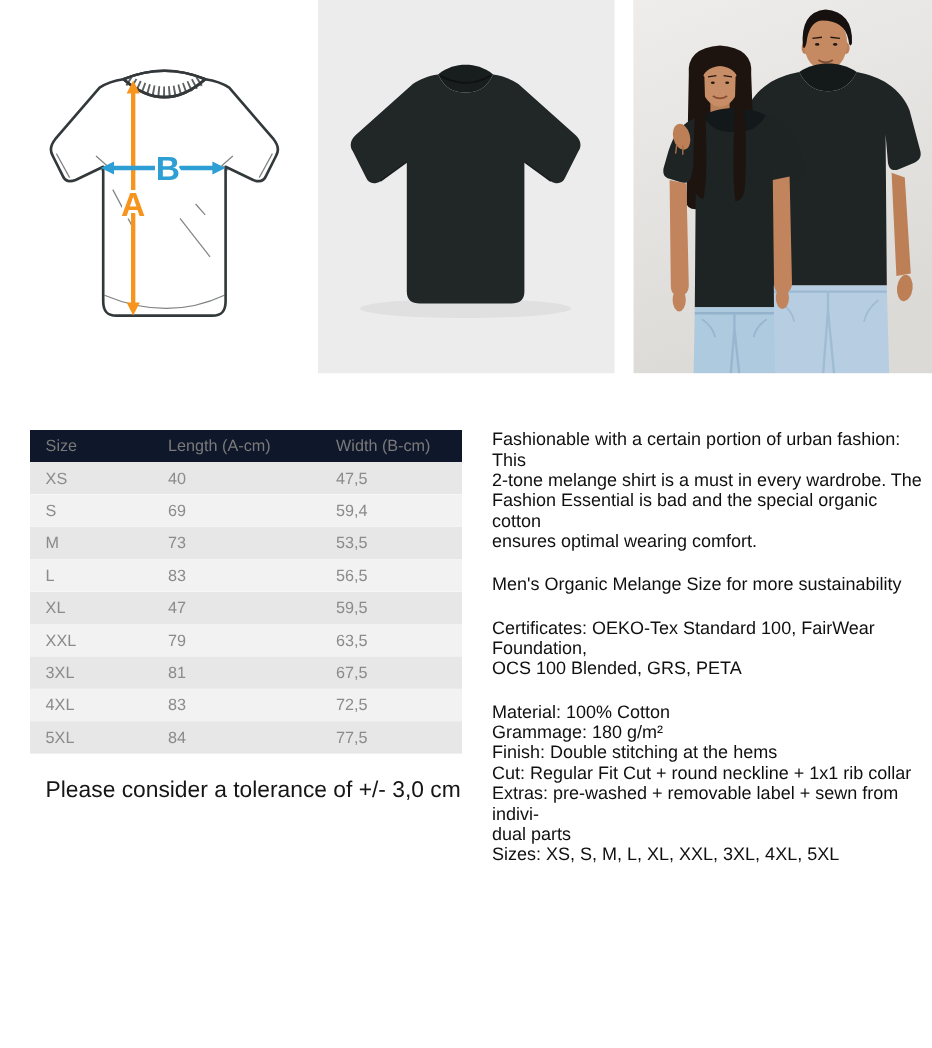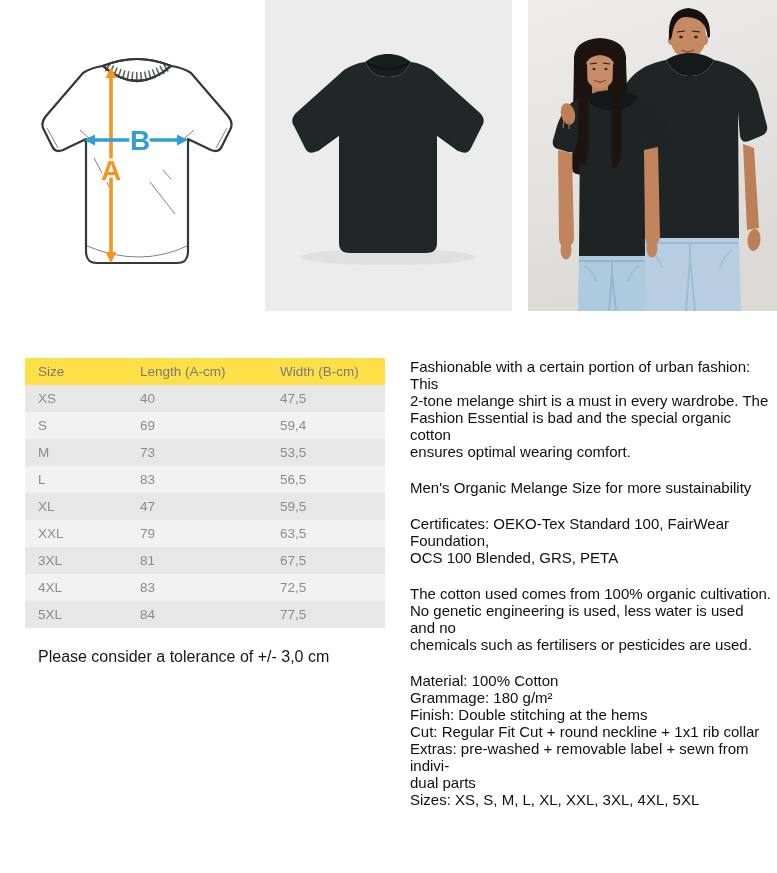--- a/index.html
+++ b/index.html
@@ -16,30 +16,30 @@
   .gallery svg{display:block;width:100%;height:100%;}
 
   .content{display:flex;margin-top:47px;padding-left:25px;}
   .left-col{width:360px;flex:none;}
   .right-col{width:362px;margin-left:25px;flex:none;}
 
   table.size-table{
     width:360px;border-collapse:collapse;table-layout:fixed;
     font-size:13.5px;color:#8b8b8b;
   }
-  table.size-table thead tr{background:#fde047;color:#7a7a7a;}
+  table.size-table thead tr{background:#0f172a;color:#7a7a7a;}
   table.size-table tbody tr:nth-child(odd){background:#e8e7e7;}
   table.size-table tbody tr:nth-child(even){background:#f3f2f2;}
   table.size-table th,table.size-table td{
     font-weight:400;text-align:left;height:27px;padding:0;line-height:27px;
     white-space:nowrap;overflow:hidden;
   }
   table.size-table th:first-child,table.size-table td:first-child{padding-left:13px;}
 
-  .tolerance{margin:20px 0 0 13px;font-size:16px;color:#161616;}
+  .tolerance{margin:20px 0 0 13px;font-size:19px;color:#161616;}
 
   .right-col p{
     margin:0 0 19px 0;font-size:15px;line-height:17px;color:#101010;
     white-space:pre-line;
   }
   .right-col p:last-child{margin-bottom:0;}
 
   
   .arrow-label{
     font-family:"Liberation Sans",sans-serif;font-weight:bold;font-size:28px;
@@ -260,23 +260,20 @@
     </div>
 
     <div class="right-col">
       <p>Fashionable with a certain portion of urban fashion: This
 2-tone melange shirt is a must in every wardrobe. The
 Fashion Essential is bad and the special organic cotton
 ensures optimal wearing comfort.</p>
       <p>Men's Organic Melange Size for more sustainability</p>
       <p>Certificates: OEKO-Tex Standard 100, FairWear Foundation,
 OCS 100 Blended, GRS, PETA</p>
-      <p>The cotton used comes from 100% organic cultivation.
-No genetic engineering is used, less water is used and no
-chemicals such as fertilisers or pesticides are used.</p>
       <p>Material: 100% Cotton
 Grammage: 180 g/m²
 Finish: Double stitching at the hems
 Cut: Regular Fit Cut + round neckline + 1x1 rib collar
 Extras: pre-washed + removable label + sewn from indivi-
 dual parts
 Sizes: XS, S, M, L, XL, XXL, 3XL, 4XL, 5XL</p>
     </div>
 
   </div>

